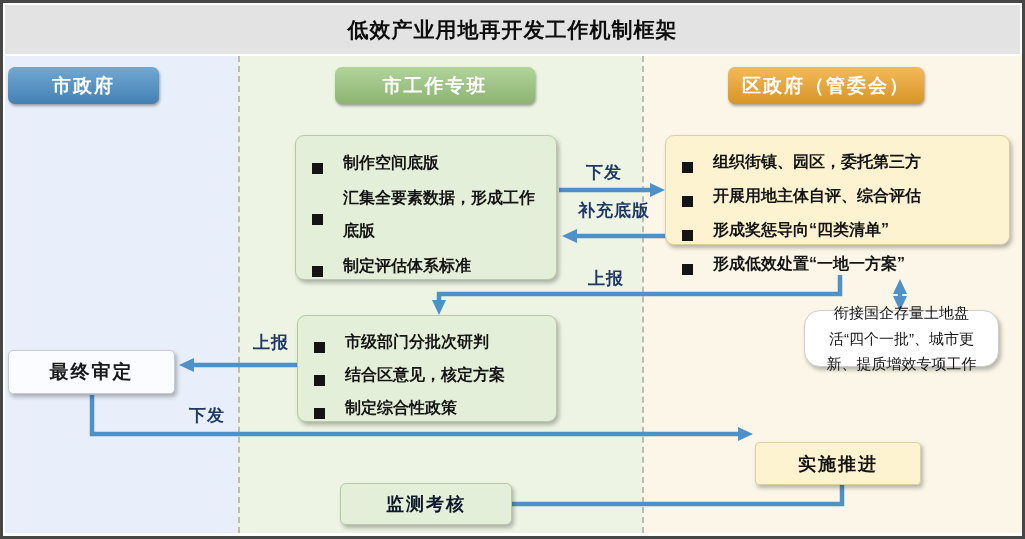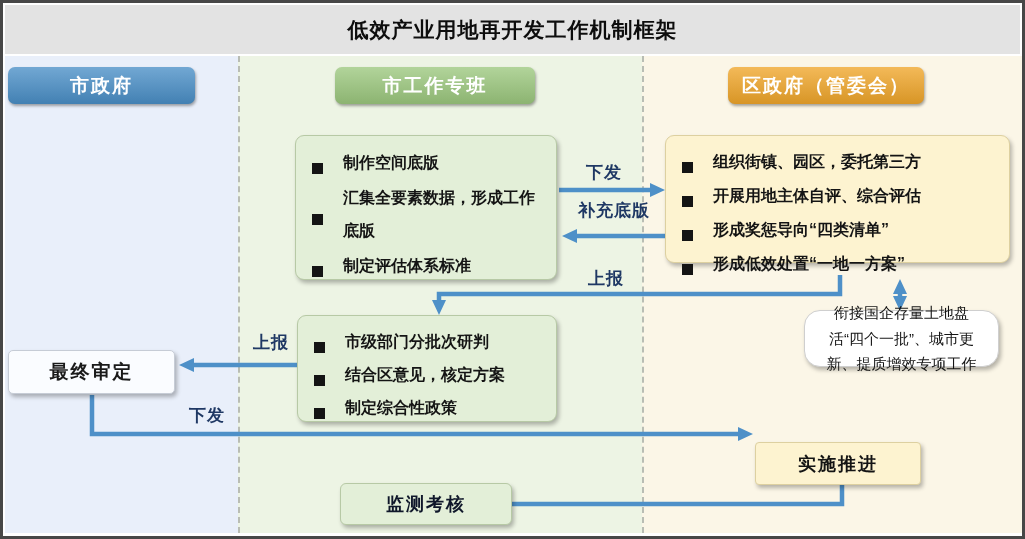--- a/index.html
+++ b/index.html
@@ -26,35 +26,35 @@
   .lane-right{left:639px; width:380px; background:var(--c-lane_right_bg);}
   .divider{position:absolute; top:53px; height:477px; width:0;
     border-left:2px dashed #b9bdb4;}
   .lane-header{
     position:absolute; height:37px; border-radius:7px;
     display:flex; align-items:center; justify-content:center;
     color:#fff; font-size:19px; font-weight:bold; letter-spacing:2px;
     background-image:linear-gradient(rgba(255,255,255,.22),rgba(0,0,0,.10));
     box-shadow:1px 2px 3px rgba(0,0,0,.35);
   }
-  .hdr-blue  {left:5px;   top:64px; width:187px; background-color:var(--c-lane_city_btn);}
+  .hdr-blue  {left:5px;   top:64px; width:151px; background-color:var(--c-lane_city_btn);}
   .hdr-green {left:332px; top:64px; width:200px; background-color:var(--c-lane_taskforce_btn);}
   .hdr-orange{left:725px; top:64px; width:196px; background-color:var(--c-lane_district_btn);}
   .box{
     position:absolute; box-sizing:border-box; border-radius:9px;
     box-shadow:2px 3px 4px rgba(0,0,0,.28);
   }
   .box-green{background:var(--c-green_box_bg); border:1px solid #b7c9a5;}
   .box-yellow{background:var(--c-yellow_box_bg); border:1px solid #ddd0a0;}
   .box ul{margin:0; padding:10px 8px 8px 8px; list-style:none;}
   .box li{display:flex; gap:20px; align-items:center; margin:0 0 2px 0;}
   .sq{width:11px; height:11px; background:#141414; flex:none; margin:11px 0 0 8px;}
   .li-text{font-weight:bold; color:#141414; font-size:16px; line-height:33px;}
   #box-base-map   {left:292px; top:132px; width:262px; height:145px;}
-  #box-district   {left:662px; top:132px; width:345px; height:128px;}
+  #box-district   {left:662px; top:132px; width:345px; height:110px;}
   #box-district .li-text{line-height:32px; font-size:16px;}
   #box-review     {left:294px; top:312px; width:260px; height:107px;}
   #box-review .li-text{line-height:31px;}
   #box-final{
     left:5px; top:347px; width:167px; height:44px; border-radius:5px;
     background:#fafcff; border:1px solid #c6ccd6;
     display:flex; align-items:center; justify-content:center;
     font-size:19px; font-weight:bold; color:#1a1a1a; letter-spacing:2px;
   }
   #box-linkage{

